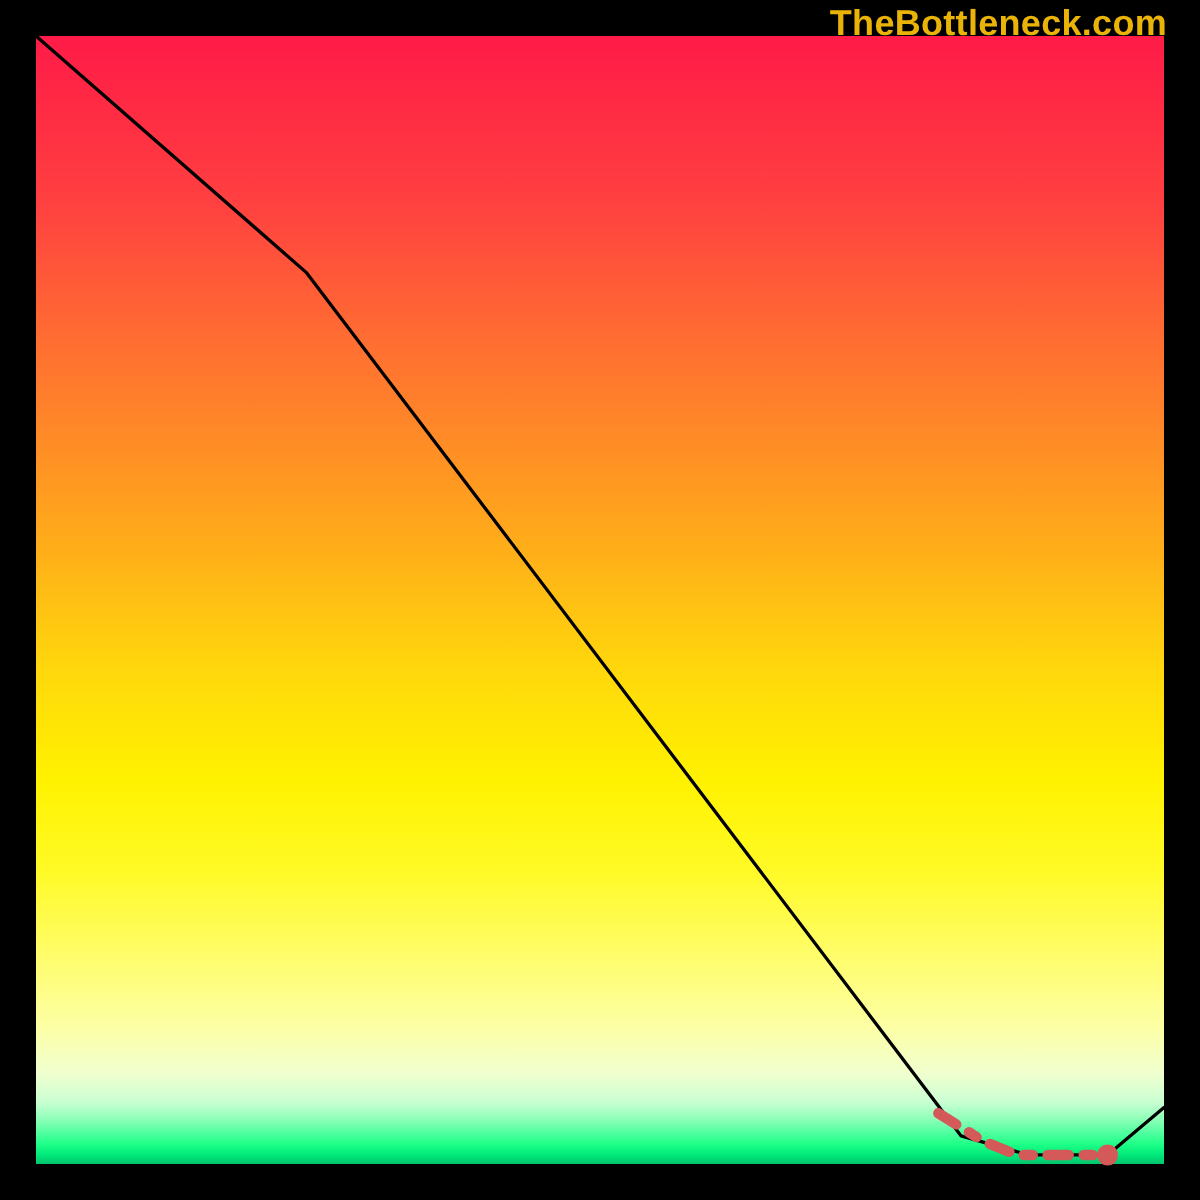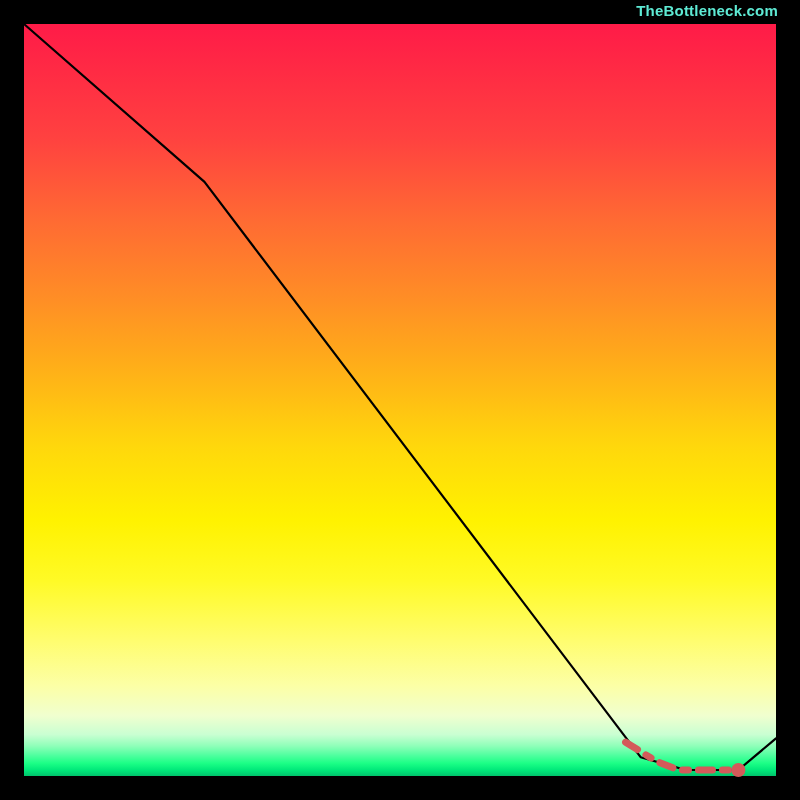--- a/index.html
+++ b/index.html
@@ -43,22 +43,22 @@
       #4dff9e 97.3%,
       #1cff86 98.3%,
       #00e97a 99.2%,
       #00c46c 100%
     );
   }
   .attribution {
     position: absolute;
     top: 2px;
     right: 22px;
-    color: #5eead4;
-    font-size: 15px;
+    color: #eab308;
+    font-size: 24px;
     font-weight: 600;
     letter-spacing: 0.2px;
     user-select: none;
   }
   svg.curve {
     position: absolute;
     left: 0;
     top: 0;
     width: 752px;
     height: 752px;

